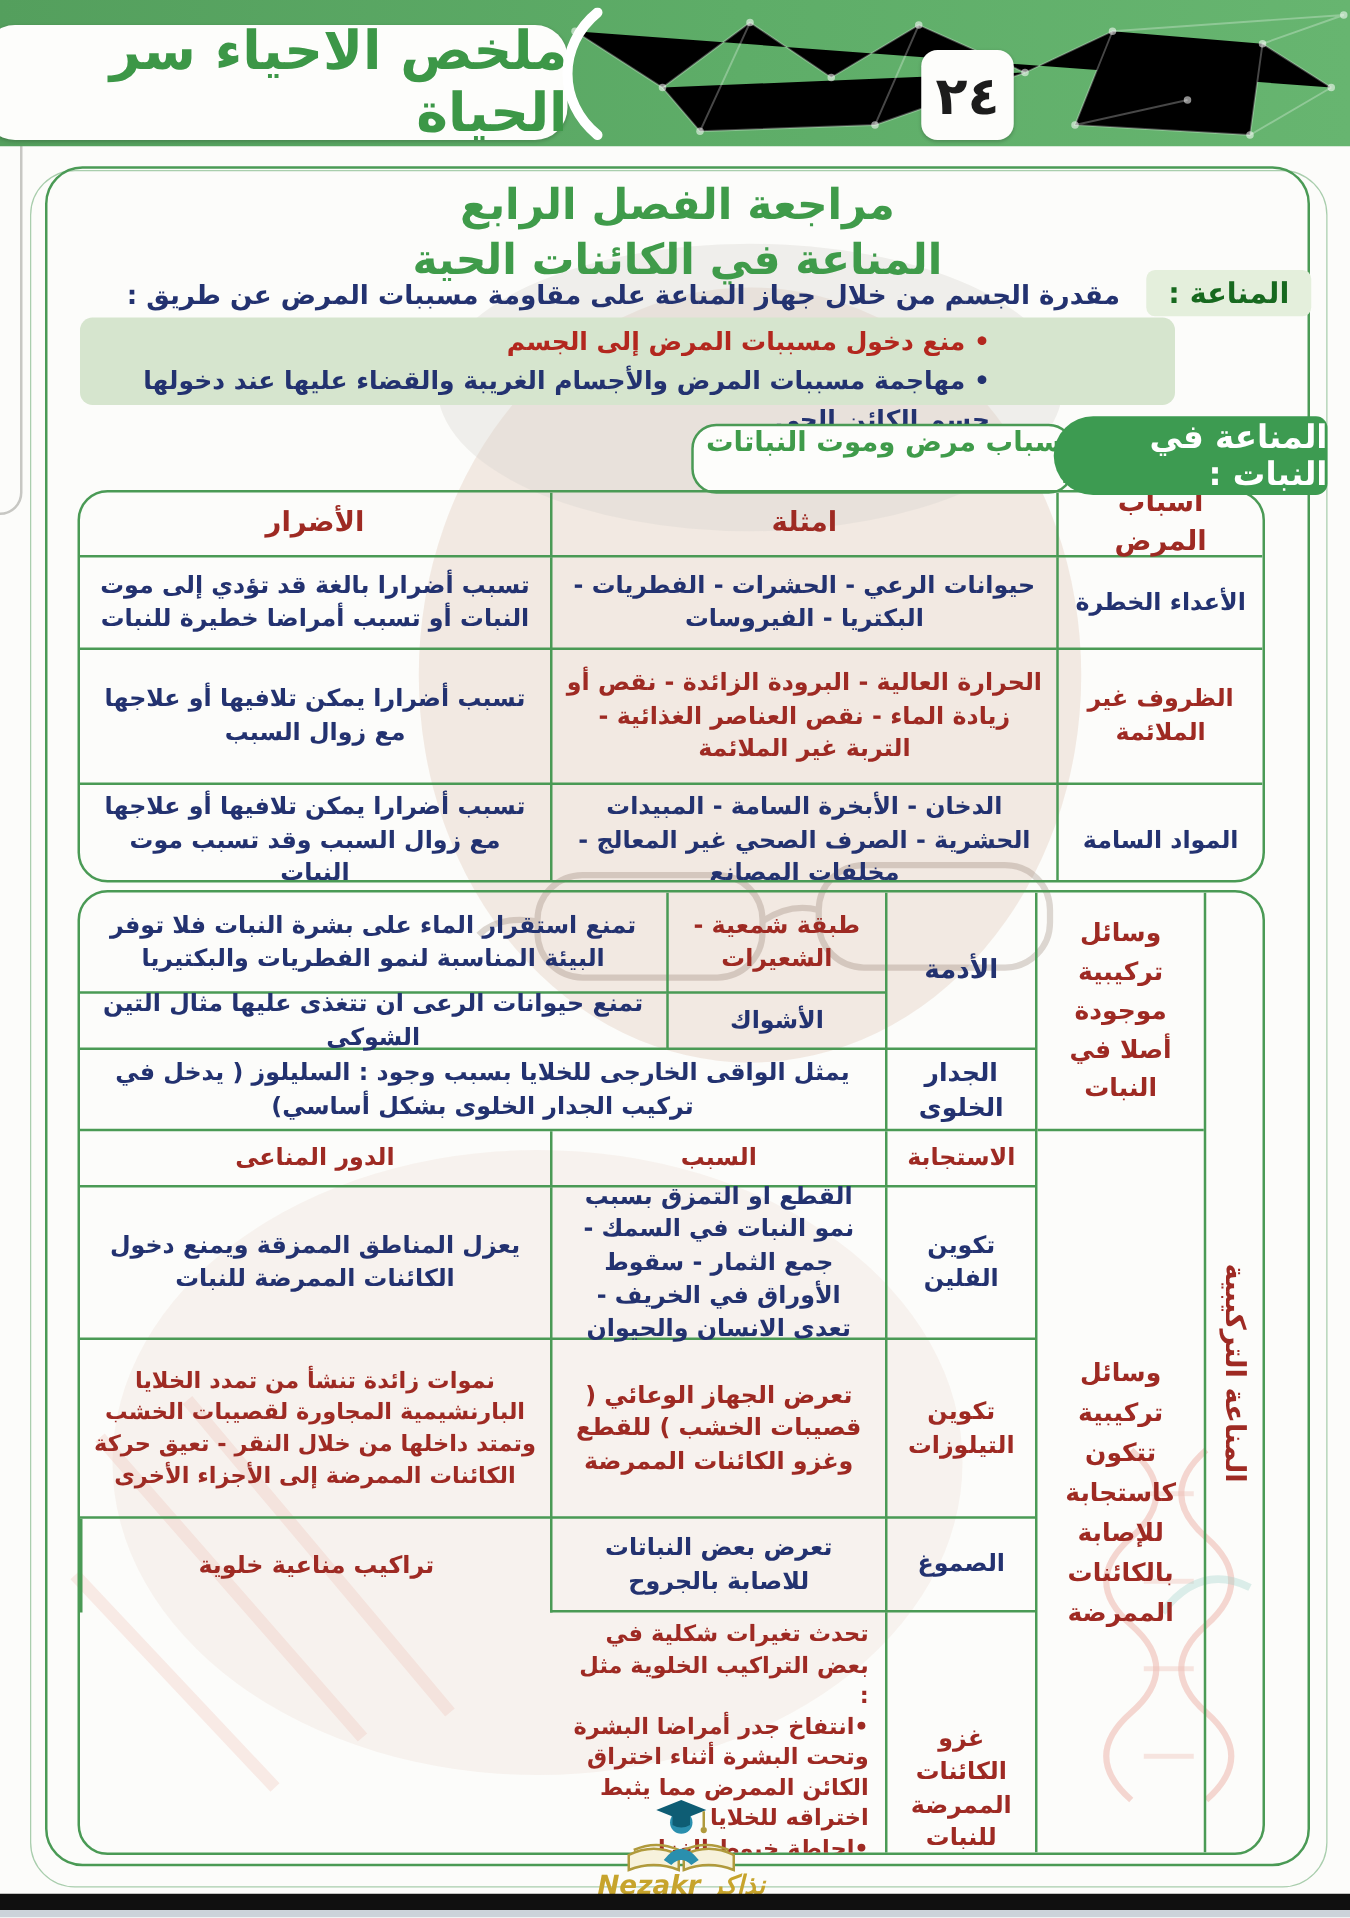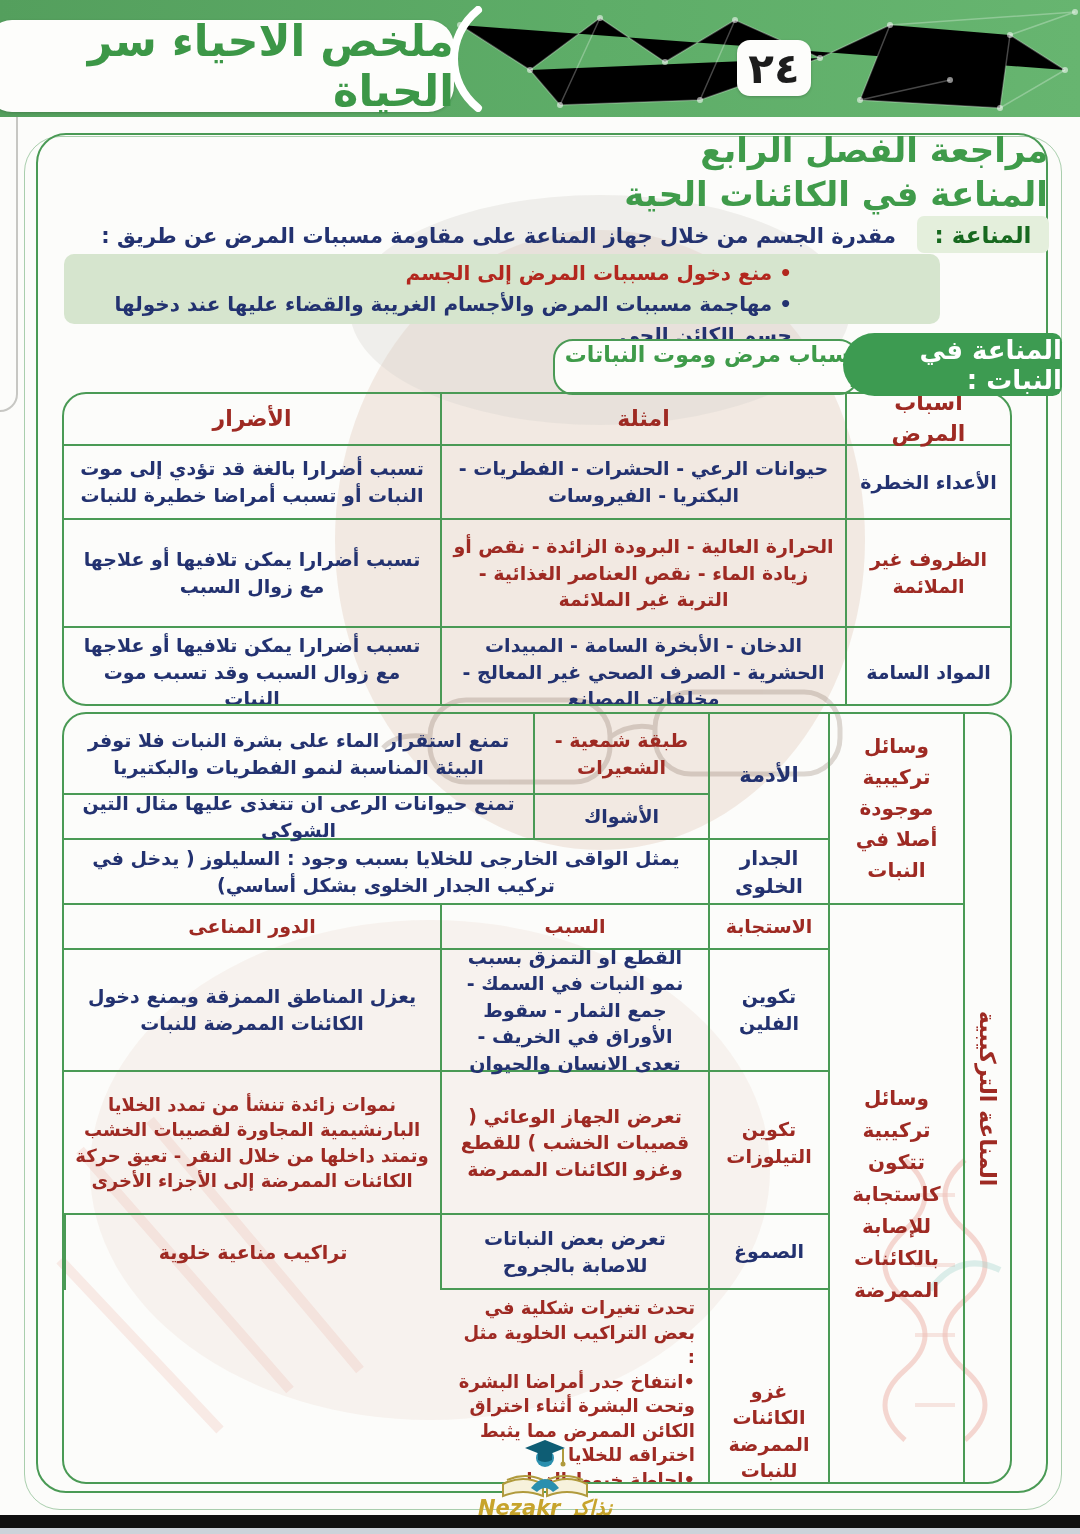--- a/index.html
+++ b/index.html
@@ -20,27 +20,27 @@
   .bottom-gray{position:absolute;left:0;top:1528px;width:1080px;height:6px;background:#ccd3da;z-index:4;}
 
   
   .banner{position:absolute;left:0;top:0;width:1080px;height:117px;z-index:2;
     background:linear-gradient(90deg,#549f5d 0%,#5ead68 55%,#67b570 100%);}
   .banner svg.net{position:absolute;inset:0;width:100%;height:100%;}
   .title-box{position:absolute;left:-14px;top:20px;width:468px;height:92px;background:#fdfdfb;border-radius:26px;
     display:flex;align-items:center;justify-content:center;box-shadow:0 1px 3px rgba(0,0,0,.18);}
   .title-box .t{font-size:43px;font-weight:700;color:#3c9747;letter-spacing:-1px;}
   .paren{position:absolute;left:438px;top:6px;width:52px;height:106px;}
-  .page-num{position:absolute;left:737px;top:40px;width:74px;height:56px;background:#fdfdfb;border-radius:13px;
+  .page-num{position:absolute;left:737px;top:40px;width:74px;height:72px;background:#fdfdfb;border-radius:13px;
     display:flex;align-items:center;justify-content:center;font-size:42px;font-weight:700;color:#1c1c1c;box-shadow:0 1px 3px rgba(0,0,0,.2);}
 
   
   .card{position:absolute;left:36px;top:133px;width:1012px;height:1360px;border:2.5px solid var(--line);border-radius:30px;z-index:1;}
 
-  .heading{position:absolute;left:36px;top:128px;width:1012px;z-index:2;}
+  .heading{position:absolute;left:36px;top:142px;width:1012px;text-align:center;z-index:2;}
   .heading .h1{font-size:34px;font-weight:700;color:var(--green);line-height:44px;}
   .heading .h2{font-size:34px;font-weight:700;color:var(--green);line-height:44px;}
 
   
   .def-tab{position:absolute;left:917px;top:216px;width:132px;height:37px;background:#e4efdc;border-radius:7px;
     display:flex;align-items:center;justify-content:center;font-size:23px;font-weight:700;color:#17691f;z-index:3;}
   .def-intro{position:absolute;right:184px;top:224px;font-size:21px;font-weight:700;color:var(--navy);z-index:2;text-align:right;}
   .def-box{position:absolute;left:64px;top:254px;width:876px;height:70px;background:#d6e5ce;border-radius:10px;z-index:2;
     padding:4px 148px 0 12px;text-align:right;}
   .def-box .b1{font-size:20px;font-weight:700;color:#b3271e;line-height:31px;}

